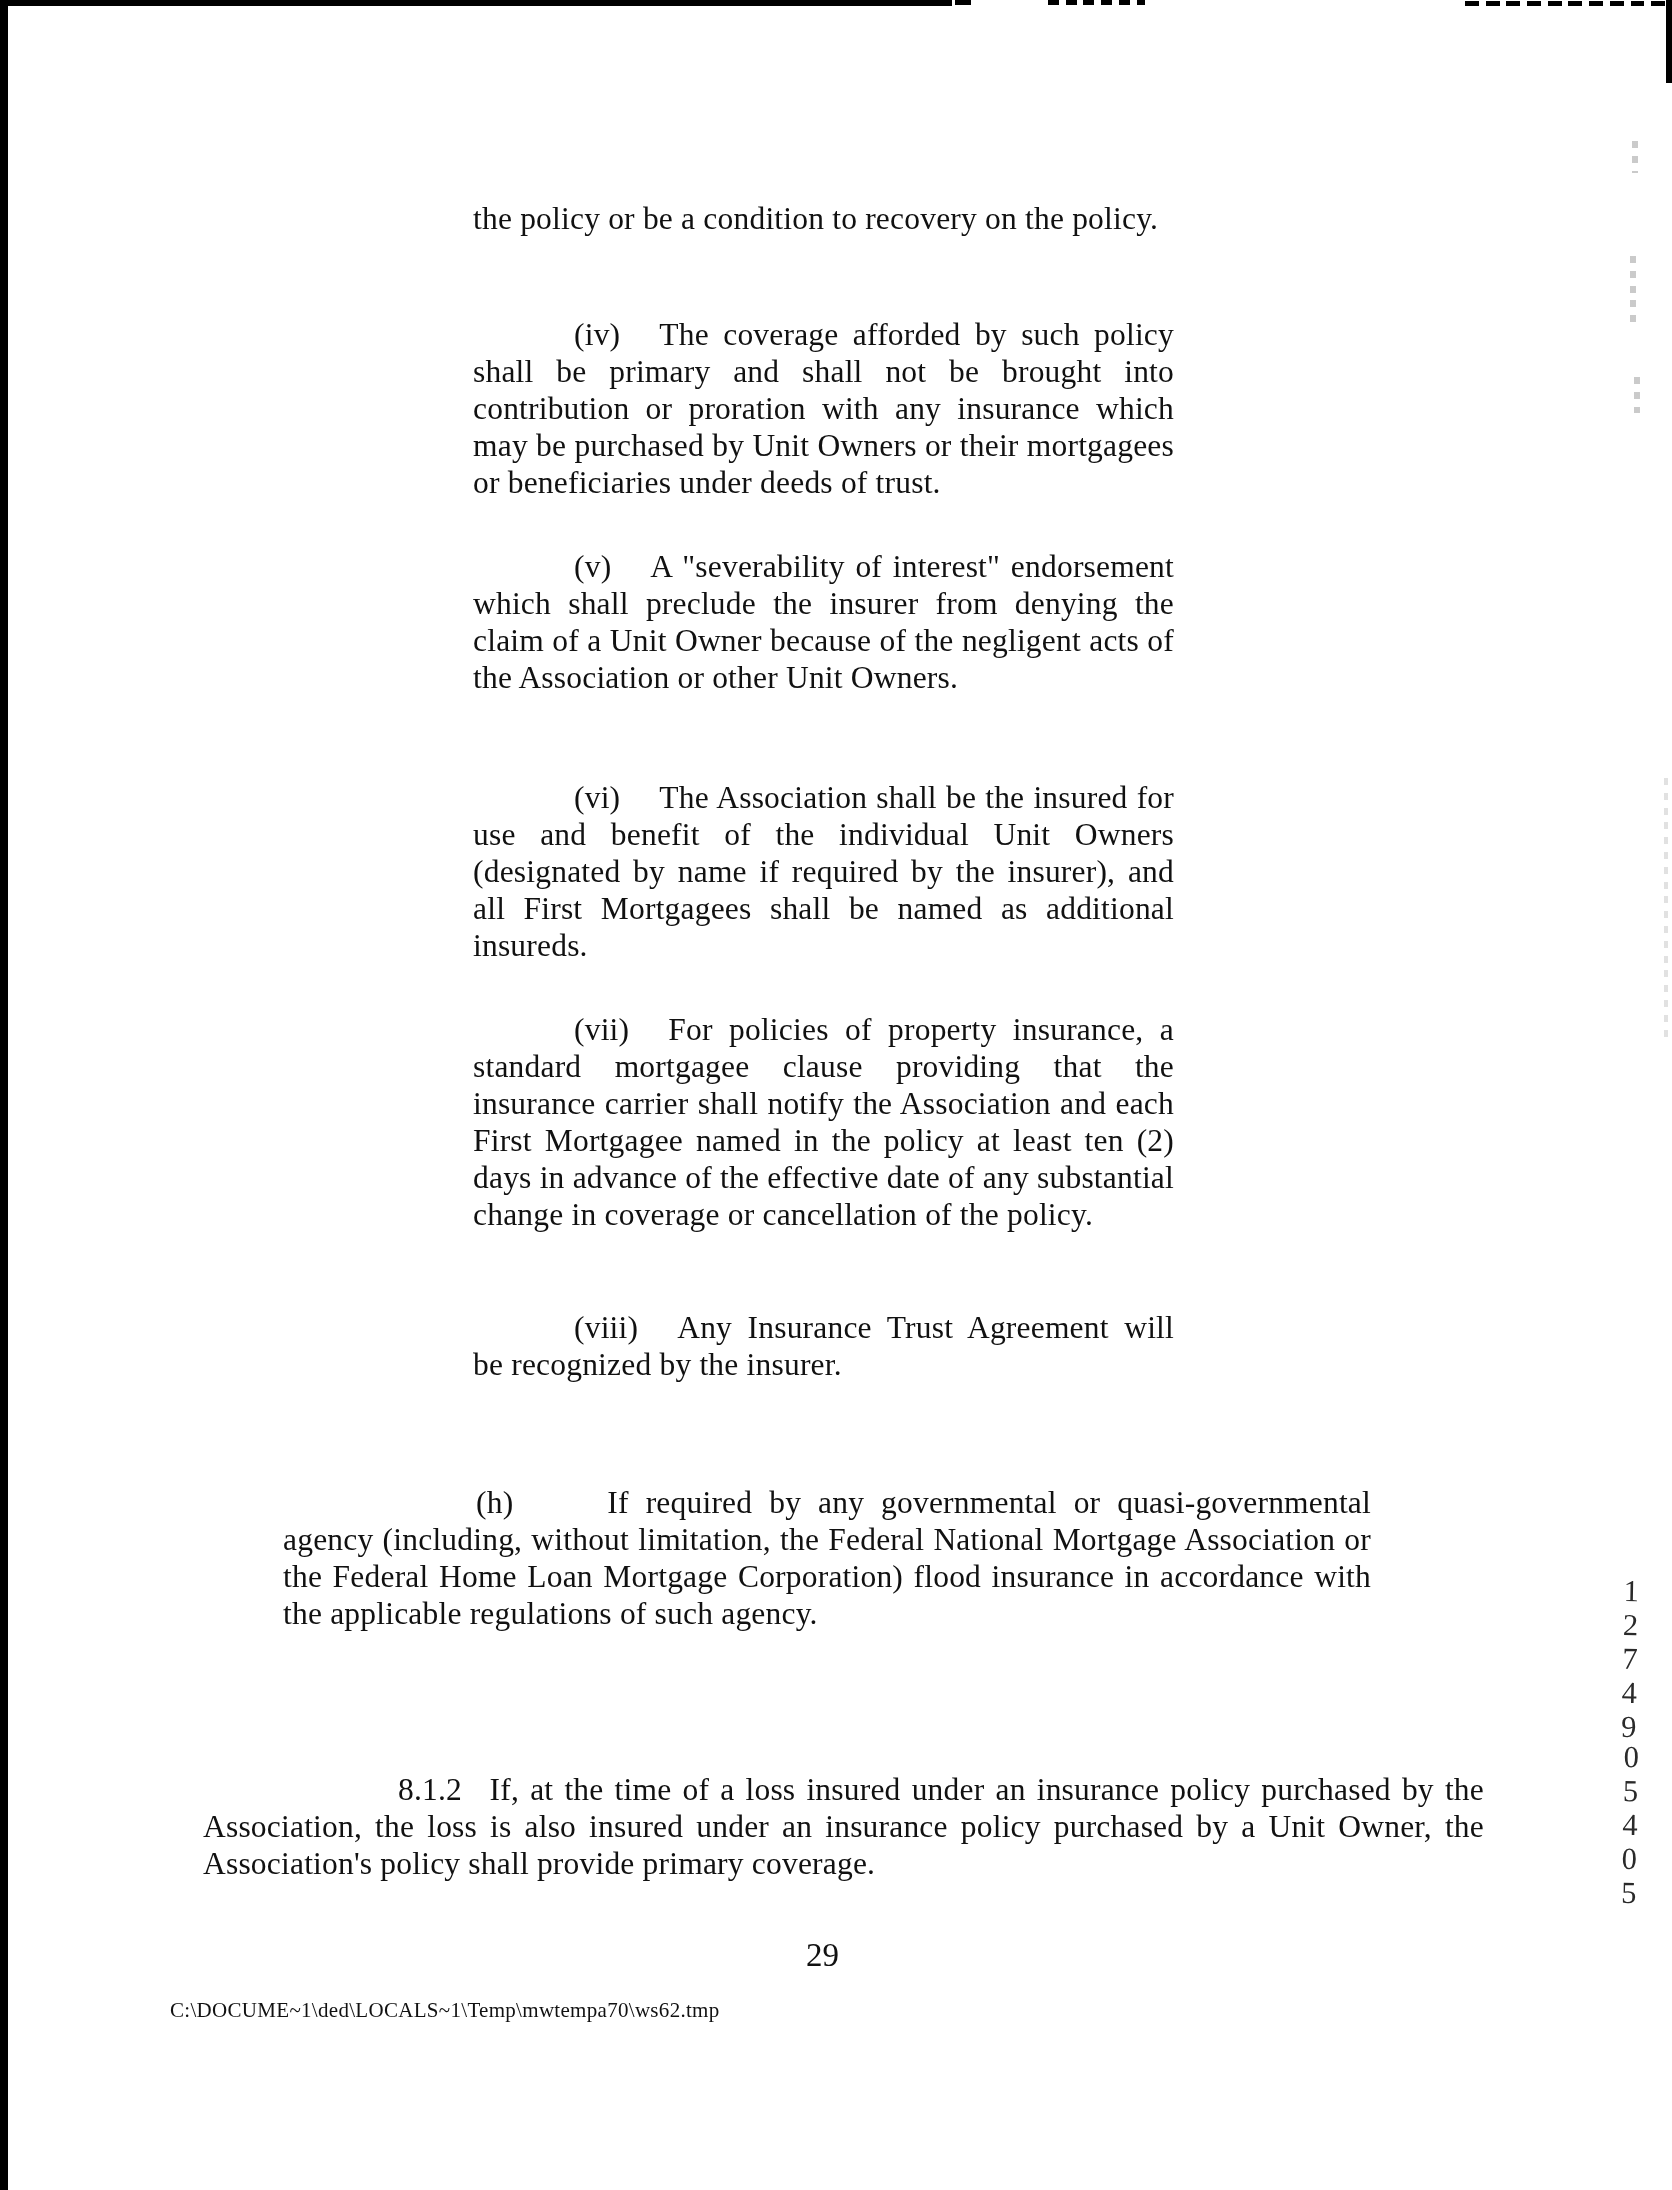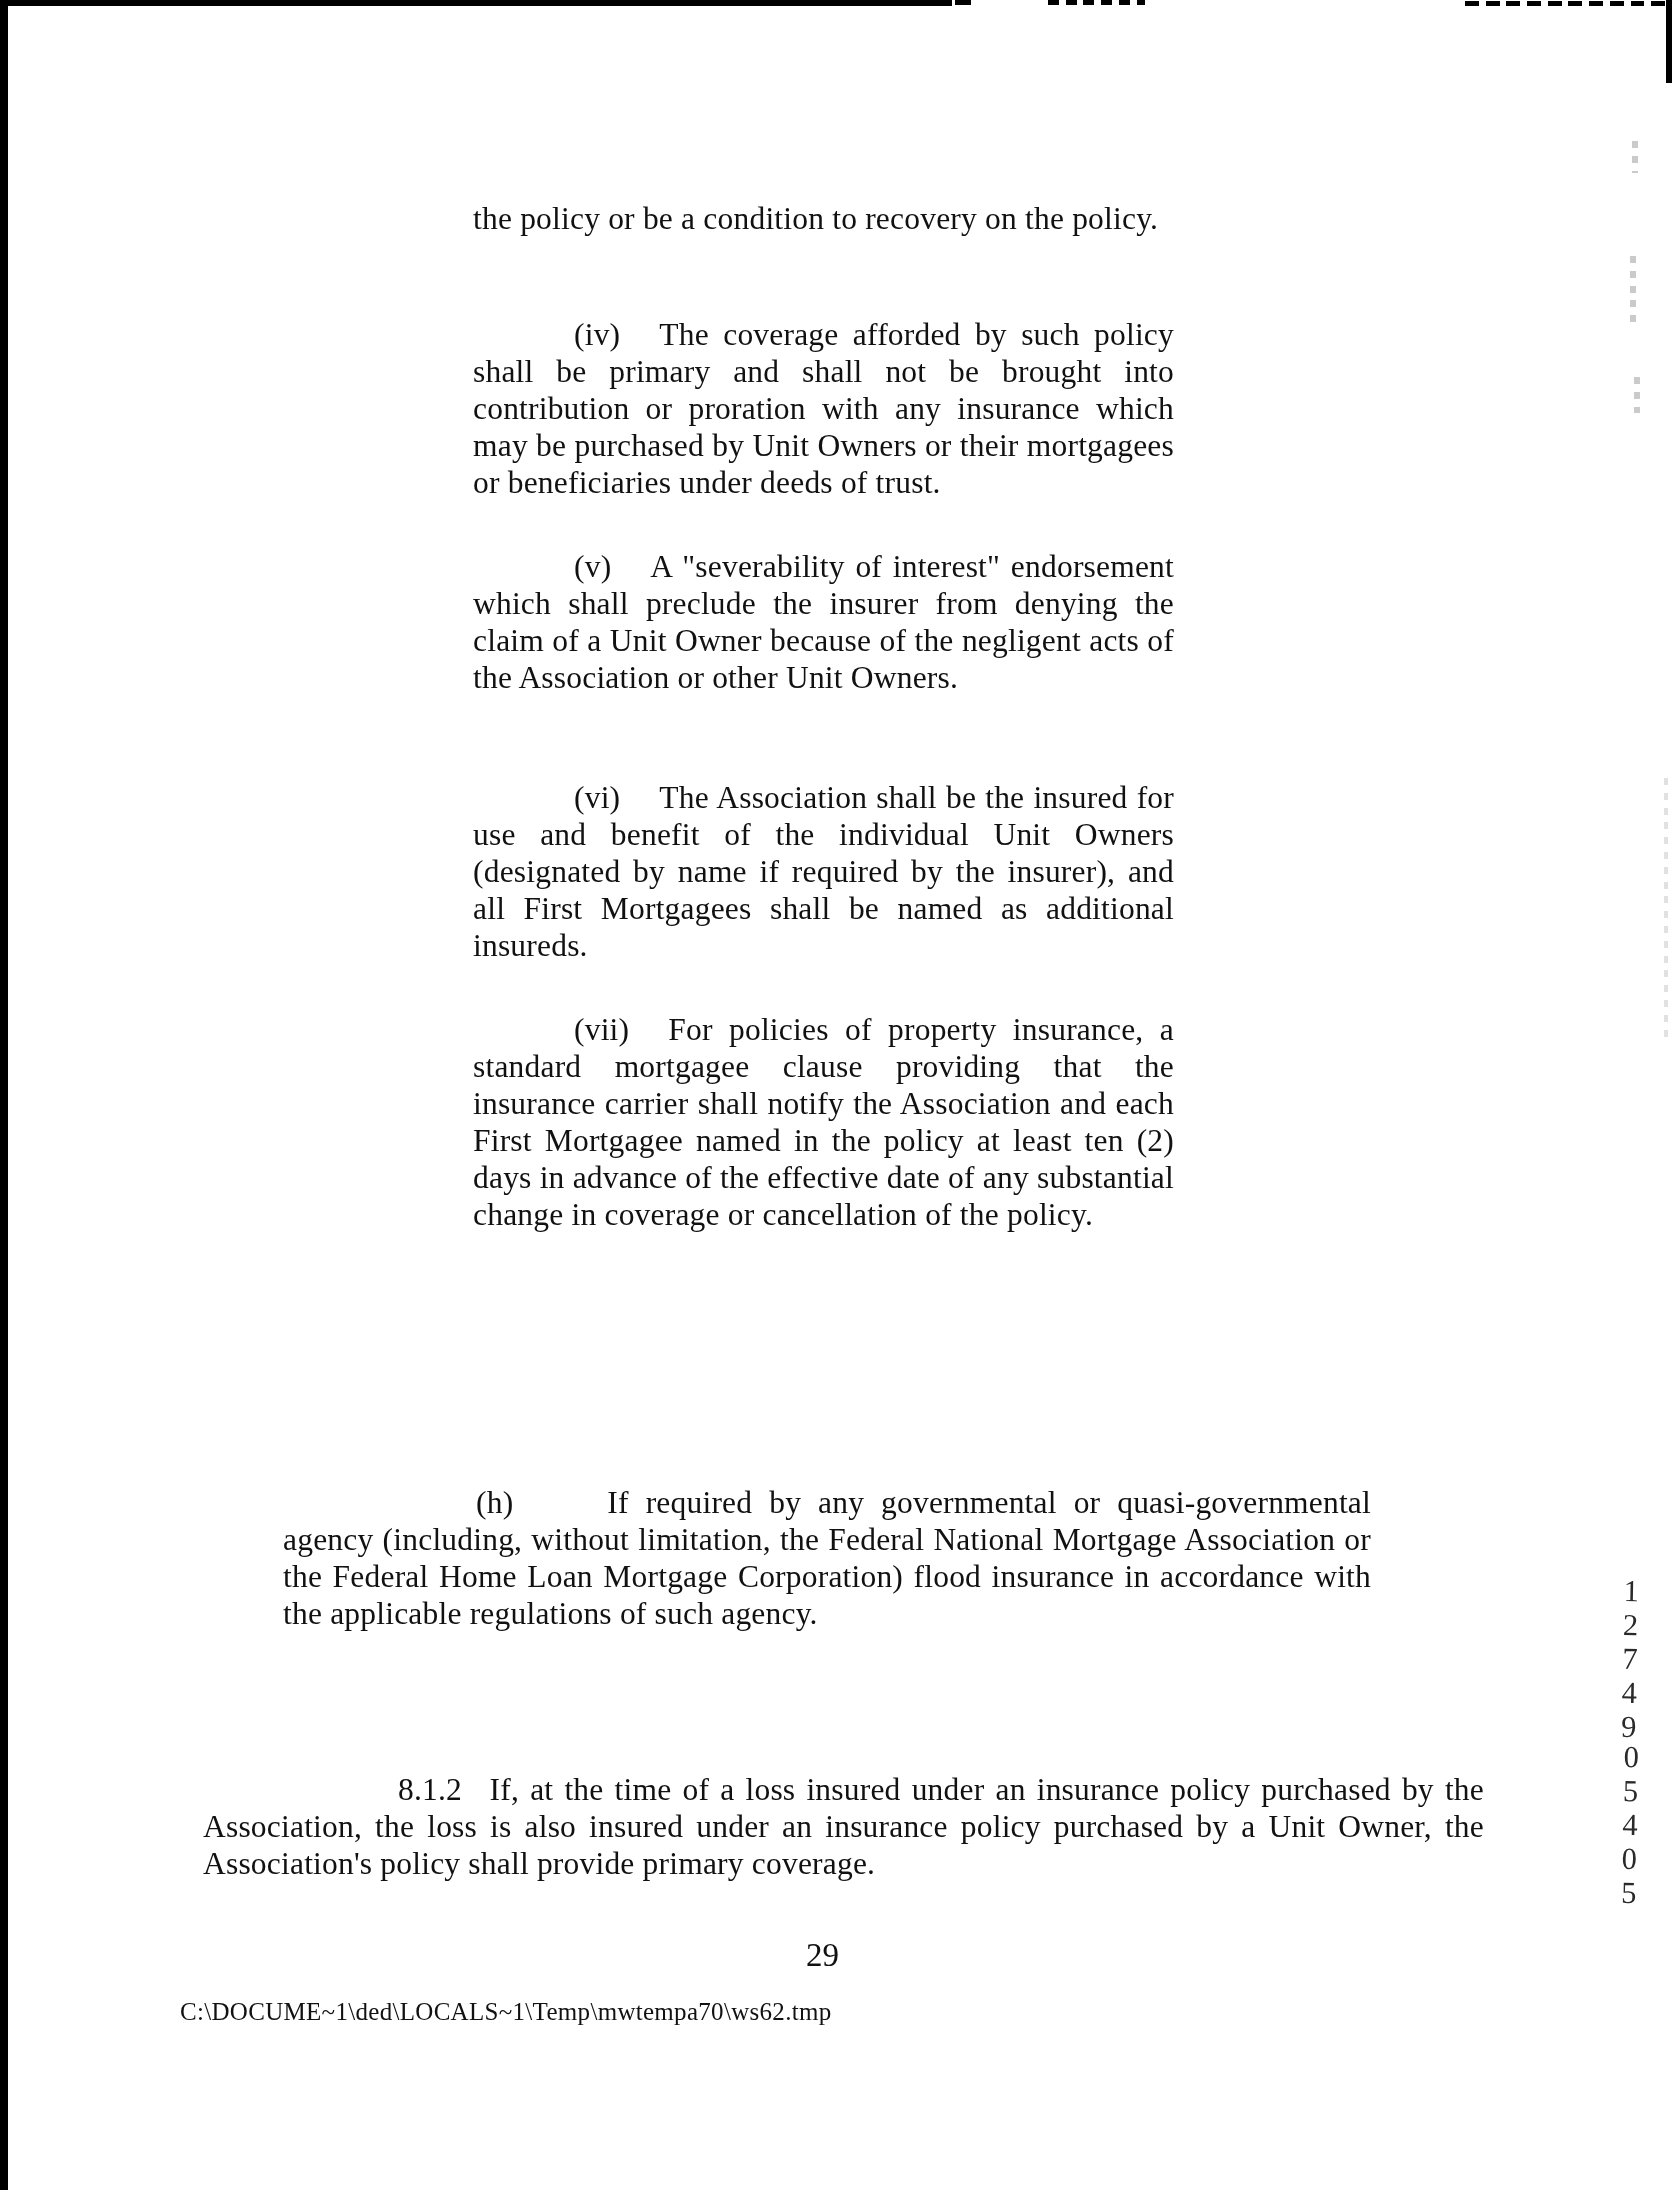--- a/index.html
+++ b/index.html
@@ -73,23 +73,23 @@
   .stamp-top    { top: 1574px; }
   .stamp-bottom { top: 1740px; }
   .page-number {
     position: absolute;
     left: 806px;
     top: 1937px;
     font-size: 33px;
   }
   .footer-path {
     position: absolute;
-    left: 180px;
+    left: 170px;
     top: 1998px;
-    font-size: 25px;
+    font-size: 21px;
     letter-spacing: 0.3px;
     font-family: Liberation Serif, serif;
   }
 </style>
 </head>
 <body>
 
 <div class="page">
 
   <div class="edge edge-top"></div>
@@ -118,20 +118,23 @@
   </p>
 
   <p class="doc item p4">
     <span class="lbl">(vi)</span><span class="tab"></span><span>The Association shall be the insured for use and benefit of the individual Unit Owners (designated by name if required by the insurer), and all First Mortgagees shall be named as additional insureds.</span>
   </p>
 
   <p class="doc item p5">
     <span class="lbl">(vii)</span><span class="tab"></span><span>For policies of property insurance, a standard mortgagee clause providing that the insurance carrier shall notify the Association and each First Mortgagee named in the policy at least ten (2) days in advance of the effective date of any substantial change in coverage or cancellation of the policy.</span>
   </p>
 
+  <p class="doc item p6">
+    <span class="lbl">(viii)</span><span class="tab"></span><span>Any Insurance Trust Agreement will be recognized by the insurer.</span>
+  </p>
 
 
   <p class="doc sub p8">
     <span class="lbl">(h)</span><span class="tab"></span><span>If required by any governmental or quasi-governmental agency (including, without limitation, the Federal National Mortgage Association or the Federal Home Loan Mortgage Corporation) flood insurance in accordance with the applicable regulations of such agency.</span>
   </p>
 
   <p class="doc section p9">
     <span class="lbl">8.1.2</span><span class="tab"></span><span>If, at the time of a loss insured under an insurance policy purchased by the Association, the loss is also insured under an insurance policy purchased by a Unit Owner, the Association's policy shall provide primary coverage.</span>
   </p>
 

